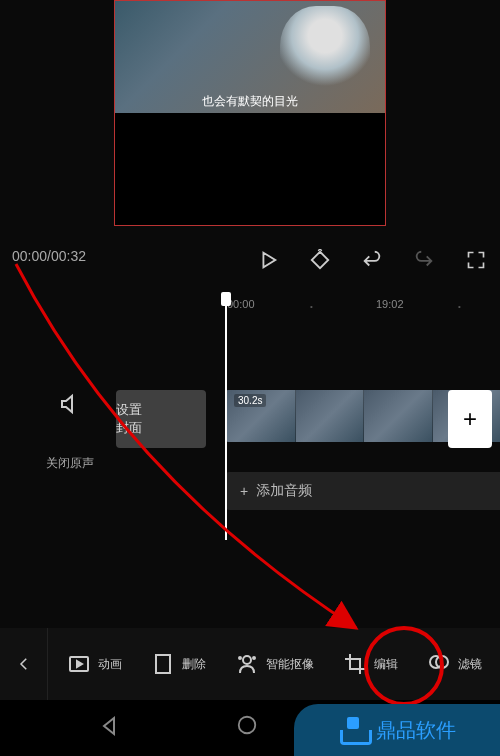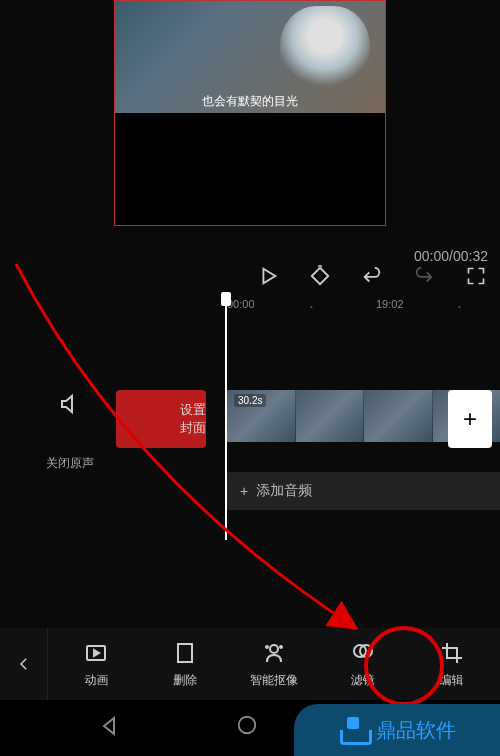--- a/index.html
+++ b/index.html
@@ -4,53 +4,53 @@
 <style>
 * { margin: 0; padding: 0; box-sizing: border-box; }
 body { width: 500px; height: 756px; background: #0a0a0a; font-family: -apple-system, "PingFang SC", "Microsoft YaHei", sans-serif; overflow: hidden; position: relative; color: #fff; }
 
 .preview-area { position: absolute; top: 0; left: 0; right: 0; height: 226px; display: flex; justify-content: center; }
 .video-frame { width: 272px; height: 226px; border: 1px solid #b33; background: #000; position: relative; }
 .video-content { position: absolute; top: 0; left: 0; right: 0; height: 112px; background: linear-gradient(135deg, #3a5a6a 0%, #5a7080 30%, #7a6a5a 100%); overflow: hidden; }
 .video-content::before { content: ""; position: absolute; right: 15px; top: 5px; width: 90px; height: 100px; background: radial-gradient(circle at 50% 30%, #e0e0e0 20%, #b0c0c8 40%, transparent 60%); border-radius: 40% 40% 30% 30%; }
 .subtitle { position: absolute; top: 92px; left: 0; right: 0; text-align: center; font-size: 12px; color: #fff; z-index: 2; }
 
-.transport { position: absolute; top: 248px; left: 0; right: 0; height: 40px; display: flex; align-items: flex-end; padding: 0 12px; flex-direction: column; }
+.transport { position: absolute; top: 248px; left: 0; right: 0; height: 40px; display: flex; align-items: flex-start; padding: 0 12px; }
 .timecode { color: #aaa; font-size: 14px; flex: 1; }
 .transport-icons { display: flex; gap: 28px; align-items: center; color: #ccc; }
 .icon-btn { width: 24px; height: 24px; display: flex; align-items: center; justify-content: center; cursor: pointer; }
 .icon-btn svg { stroke: #ccc; fill: none; stroke-width: 2; }
 .icon-btn.disabled svg { stroke: #555; }
 
 .timeline-ruler { position: absolute; top: 296px; left: 0; right: 0; height: 20px; color: #888; font-size: 11px; }
 .ruler-tick { position: absolute; top: 2px; }
 .ruler-dot { position: absolute; top: 6px; color: #555; font-size: 8px; }
 
 .timeline-area { position: absolute; top: 382px; left: 0; right: 0; height: 160px; }
 .mute-col { position: absolute; left: 46px; top: 10px; width: 48px; text-align: center; }
 .mute-icon { color: #ccc; margin-bottom: 4px; }
 .mute-label { font-size: 12px; color: #aaa; margin-top: 35px; }
 
-.cover-btn { position: absolute; left: 116px; top: 8px; width: 90px; height: 58px; background: #b91c1c; border-radius: 4px; display: flex; align-items: center; justify-content: flex-end; font-size: 13px; color: #ddd; text-align: center; line-height: 1.4; }
+.cover-btn { position: absolute; left: 116px; top: 8px; width: 90px; height: 58px; background: #404040; border-radius: 4px; display: flex; align-items: center; justify-content: flex-start; font-size: 13px; color: #ddd; text-align: center; line-height: 1.4; }
 
 .clip-track { position: absolute; left: 226px; top: 8px; right: 0; height: 52px; background: linear-gradient(90deg, #4a5a6a, #5a6a7a, #3a5060, #5a6a7a); border-radius: 3px 0 0 3px; display: flex; overflow: hidden; }
 .clip-dur { position: absolute; left: 8px; top: 4px; font-size: 10px; color: #fff; background: rgba(0,0,0,0.3); padding: 1px 4px; border-radius: 2px; }
 .clip-thumb { flex: 1; border-left: 1px solid rgba(0,0,0,0.3); background: linear-gradient(135deg, #4a5a6a 0%, #6a7a8a 50%, #3a5060 100%); }
 
 .add-clip-btn { position: absolute; right: 8px; top: 8px; width: 44px; height: 58px; background: #fff; border-radius: 4px; display: flex; align-items: center; justify-content: center; font-size: 24px; color: #000; }
 
 .audio-track { position: absolute; left: 226px; top: 90px; right: 0; height: 38px; background: #222; border-radius: 3px 0 0 3px; display: flex; align-items: center; padding-left: 14px; gap: 8px; color: #bbb; font-size: 14px; }
 
 .playhead { position: absolute; left: 225px; top: 294px; width: 2px; height: 246px; background: #fff; z-index: 5; }
 .playhead::before { content: ""; position: absolute; top: -2px; left: -4px; width: 10px; height: 14px; background: #fff; border-radius: 2px; }
 
 .bottom-toolbar { position: absolute; bottom: 56px; left: 0; right: 0; height: 72px; background: #111; display: flex; align-items: center; }
 .back-btn { width: 48px; height: 72px; display: flex; align-items: center; justify-content: center; border-right: 1px solid #222; }
 .tool-items { flex: 1; display: flex; justify-content: space-around; padding: 0 4px; }
-.tool-item { display: flex; flex-direction: column; align-items: center; gap: 6px; color: #ccc; font-size: 12px; min-width: 56px; }
+.tool-item { display: flex; flex-direction: row; align-items: center; gap: 6px; color: #ccc; font-size: 12px; min-width: 56px; }
 .tool-item.dim { color: #666; }
 .tool-icon { width: 26px; height: 26px; display: flex; align-items: center; justify-content: center; }
 
 .nav-bar { position: absolute; bottom: 0; left: 0; right: 0; height: 56px; background: #000; display: flex; align-items: center; justify-content: space-around; padding: 0 40px; }
 .nav-btn { width: 28px; height: 28px; }
 
 .highlight-circle { position: absolute; bottom: 50px; left: 364px; width: 80px; height: 80px; border: 4px solid #d00; border-radius: 50%; z-index: 20; pointer-events: none; }
 
 .arrow-svg { position: absolute; top: 260px; left: 8px; width: 420px; height: 420px; z-index: 19; pointer-events: none; }
 
@@ -174,33 +174,33 @@
             <path d="M5 21 C5 16 8 14 12 14 C16 14 19 16 19 21"></path>
             <circle cx="19" cy="6" r="1" fill="#ccc"></circle>
             <circle cx="5" cy="6" r="1" fill="#ccc"></circle>
           </svg>
         </div>
       <span>智能抠像</span>
     </div>
     <div class="tool-item">
       <div class="tool-icon">
           <svg viewBox="0 0 24 24" width="24" height="24" stroke="#ccc" fill="none" stroke-width="2">
+            <path d="M7 2 V17 H22 M2 7 H17 V22"></path>
+          </svg>
+        </div>
+      <span>编辑</span>
+    </div>
+    <div class="tool-item">
+      <div class="tool-icon">
+          <svg viewBox="0 0 24 24" width="24" height="24" stroke="#ccc" fill="none" stroke-width="2">
             <circle cx="9" cy="10" r="6"></circle>
             <circle cx="15" cy="10" r="6"></circle>
           </svg>
         </div>
       <span>滤镜</span>
-    </div>
-    <div class="tool-item">
-      <div class="tool-icon">
-          <svg viewBox="0 0 24 24" width="24" height="24" stroke="#ccc" fill="none" stroke-width="2">
-            <path d="M7 2 V17 H22 M2 7 H17 V22"></path>
-          </svg>
-        </div>
-      <span>编辑</span>
     </div>
   </div>
 </div>
 
 <div class="nav-bar">
   <div class="nav-btn"><svg viewBox="0 0 24 24" width="24" height="24" stroke="#888" fill="none" stroke-width="2">
         <path d="M18 4 L8 12 L18 20 Z"></path>
       </svg></div>
   <div class="nav-btn"><svg viewBox="0 0 24 24" width="22" height="22" stroke="#888" fill="none" stroke-width="2">
         <circle cx="12" cy="12" r="9"></circle>

